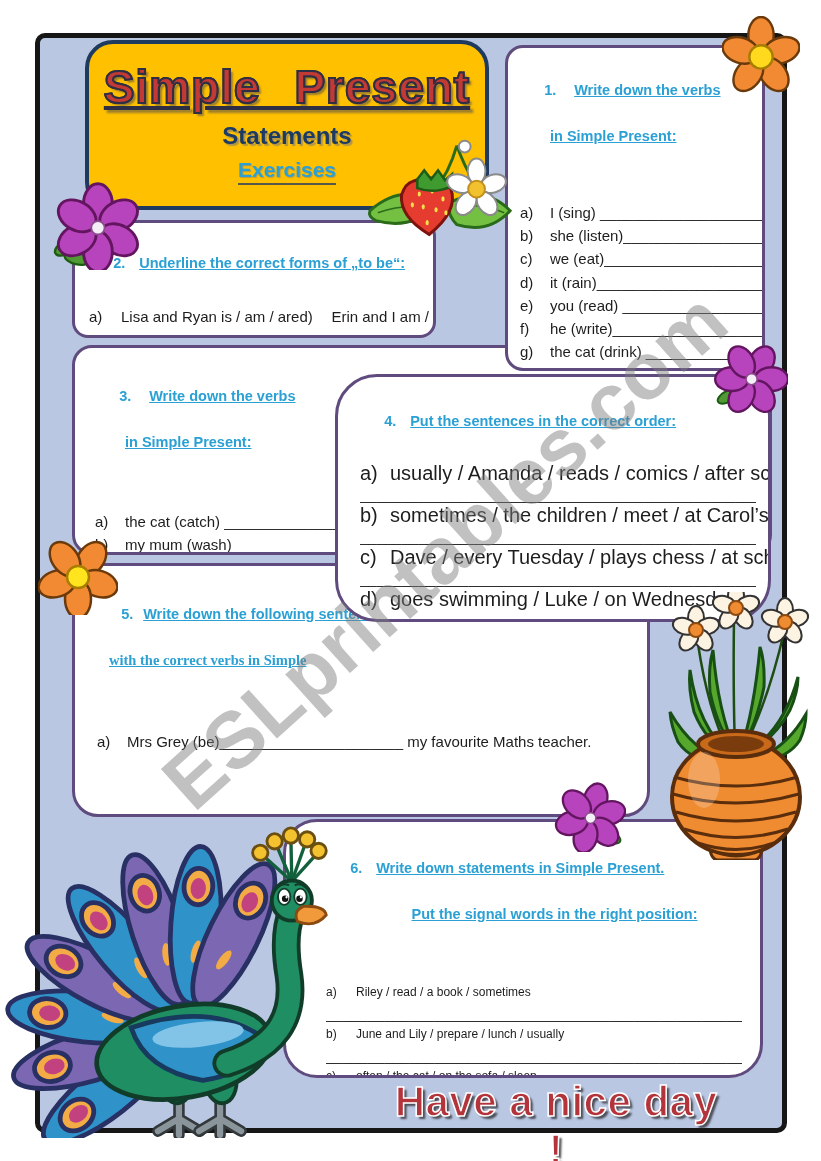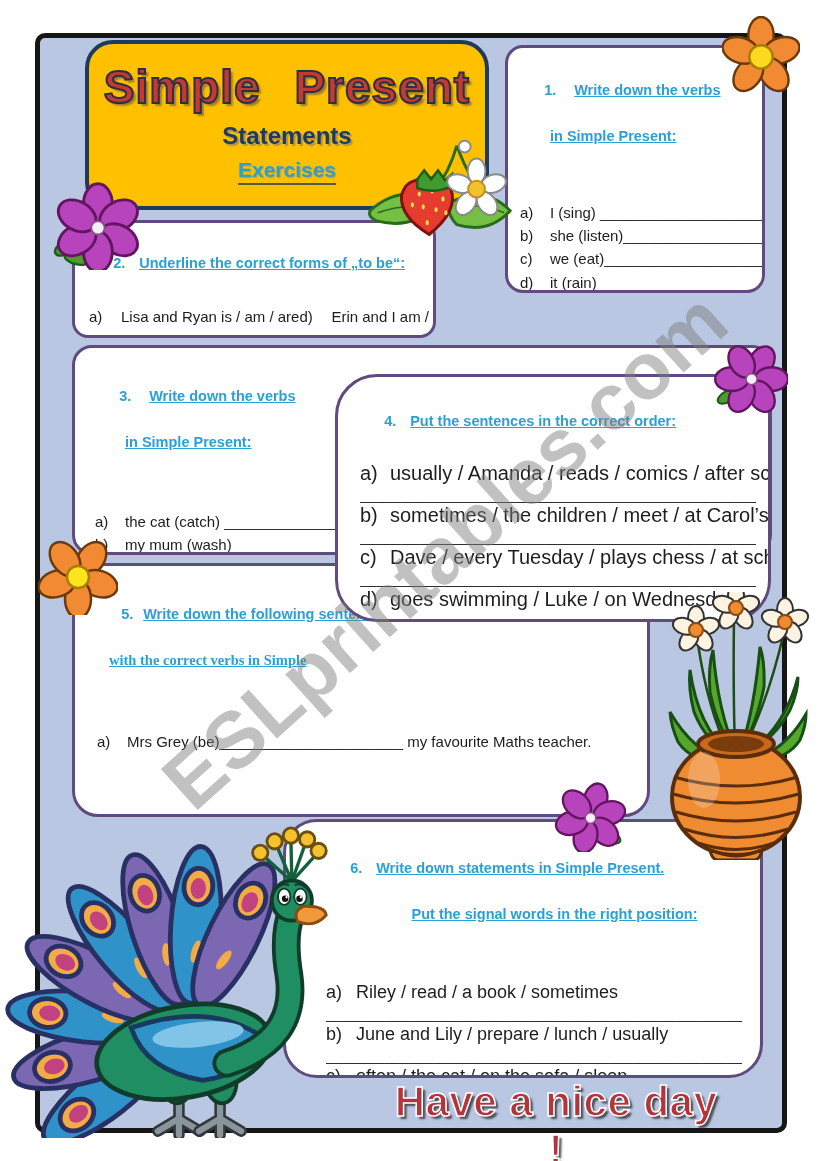--- a/index.html
+++ b/index.html
@@ -4,27 +4,27 @@
 <style>
   html,body{margin:0;padding:0;}
   .page{position:relative;width:821px;height:1161px;background:#ffffff;
         font-family:"Liberation Sans",sans-serif;overflow:hidden;}
   .board{position:absolute;left:35px;top:33px;width:752px;height:1100px;
          background:#b9c7e2;border:5px solid #161616;border-radius:10px;box-sizing:border-box;}
   
   .titlebox{position:absolute;left:85px;top:40px;width:404px;height:170px;background:#ffc000;
             border:4px solid #1e3a5f;border-radius:28px;box-sizing:border-box;text-align:center;z-index:4;}
   .title-main{margin-top:16px;font-size:46px;font-weight:bold;color:#c23a33;letter-spacing:1px;word-spacing:20px;
-              -webkit-text-stroke:2px #2e2e44;text-shadow:3px 3px 2px rgba(70,70,80,.55);}
+              -webkit-text-stroke:2px #2e2e44;text-shadow:3px 3px 2px rgba(70,70,80,.55);text-decoration:underline;}
   .title-sub{margin-top:8px;font-size:24px;font-weight:bold;color:#1c3a63;text-shadow:2px 2px 1px rgba(120,120,120,.6);}
   .title-ex{margin-top:8px;display:inline-block;font-size:21px;font-weight:bold;color:#2aa0d4;
             border-bottom:2px solid #55584a;padding-bottom:1px;text-shadow:1px 1px 1px rgba(120,120,120,.5);text-align:right;}
   
   .panel{position:absolute;background:#fff;border:3px solid #5f4b7e;box-sizing:border-box;overflow:hidden;}
-  .p1{left:505px;top:45px;width:260px;height:248px;border-radius:18px;padding:8px 8px 0 12px;z-index:3;}
+  .p1{left:505px;top:45px;width:260px;height:326px;border-radius:18px;padding:8px 8px 0 12px;z-index:3;}
   .p2{left:72px;top:220px;width:364px;height:118px;border-radius:16px;padding:6px 8px 0 14px;z-index:3;}
   .p3{left:72px;top:345px;width:700px;height:210px;border-radius:20px;padding:14px 8px 0 20px;z-index:1;}
   .p4{left:335px;top:374px;width:436px;height:248px;border-radius:42px;padding:10px 14px 0 22px;z-index:2;}
   .p5{left:72px;top:563px;width:578px;height:254px;border-radius:26px;padding:14px 8px 0 22px;z-index:1;}
   .p6{left:283px;top:819px;width:480px;height:259px;border-radius:34px;padding:12px 3px 0 40px;z-index:2;}
   .hd{color:#2aa0d4;font-weight:bold;font-size:14.5px;line-height:23px;white-space:pre;}
   .hd .num{display:inline-block;width:30px;text-decoration:none;}
   .hd .t{text-decoration:underline;}
   .hd .cont{margin-left:30px;}
   .p2 .hd .num,.p4 .hd .num{width:26px;}
@@ -44,21 +44,21 @@
   .p3 .item{line-height:23.4px;}
   .p4 .items{margin-top:7px;}
   .pair{margin-bottom:2px;}
   .pair .it{line-height:21px;font-size:20px;}
   .blank{white-space:nowrap;overflow:hidden;height:17px;line-height:17px;font-size:15px;color:#1d1d1d;margin-top:2px;}
   .p4 .blank{width:396px;}
   .p6 .blank{width:416px;}
   .p5 .items{margin-top:12px;}
   .p5 .item{line-height:23.6px;}
   .p6 .items{margin-top:10px;}
-  .p6 .pair .it{font-size:18px;}
+  .p6 .pair .it{font-size:12px;}
   
   .footer{position:absolute;left:388px;top:1078px;width:336px;text-align:center;z-index:5;
           font-size:42px;font-weight:bold;color:#b4343c;letter-spacing:.5px;
           -webkit-text-stroke:1.5px #ffffff;text-shadow:3px 3px 2px rgba(50,50,55,.8);}
   
   .watermark{position:absolute;left:55px;top:505px;width:780px;text-align:center;z-index:9;
              font-size:80px;font-weight:bold;color:rgba(125,125,125,.48);
              transform:rotate(-42deg);transform-origin:50% 50%;pointer-events:none;white-space:nowrap;}
   .deco{position:absolute;z-index:5;}
 </style>

